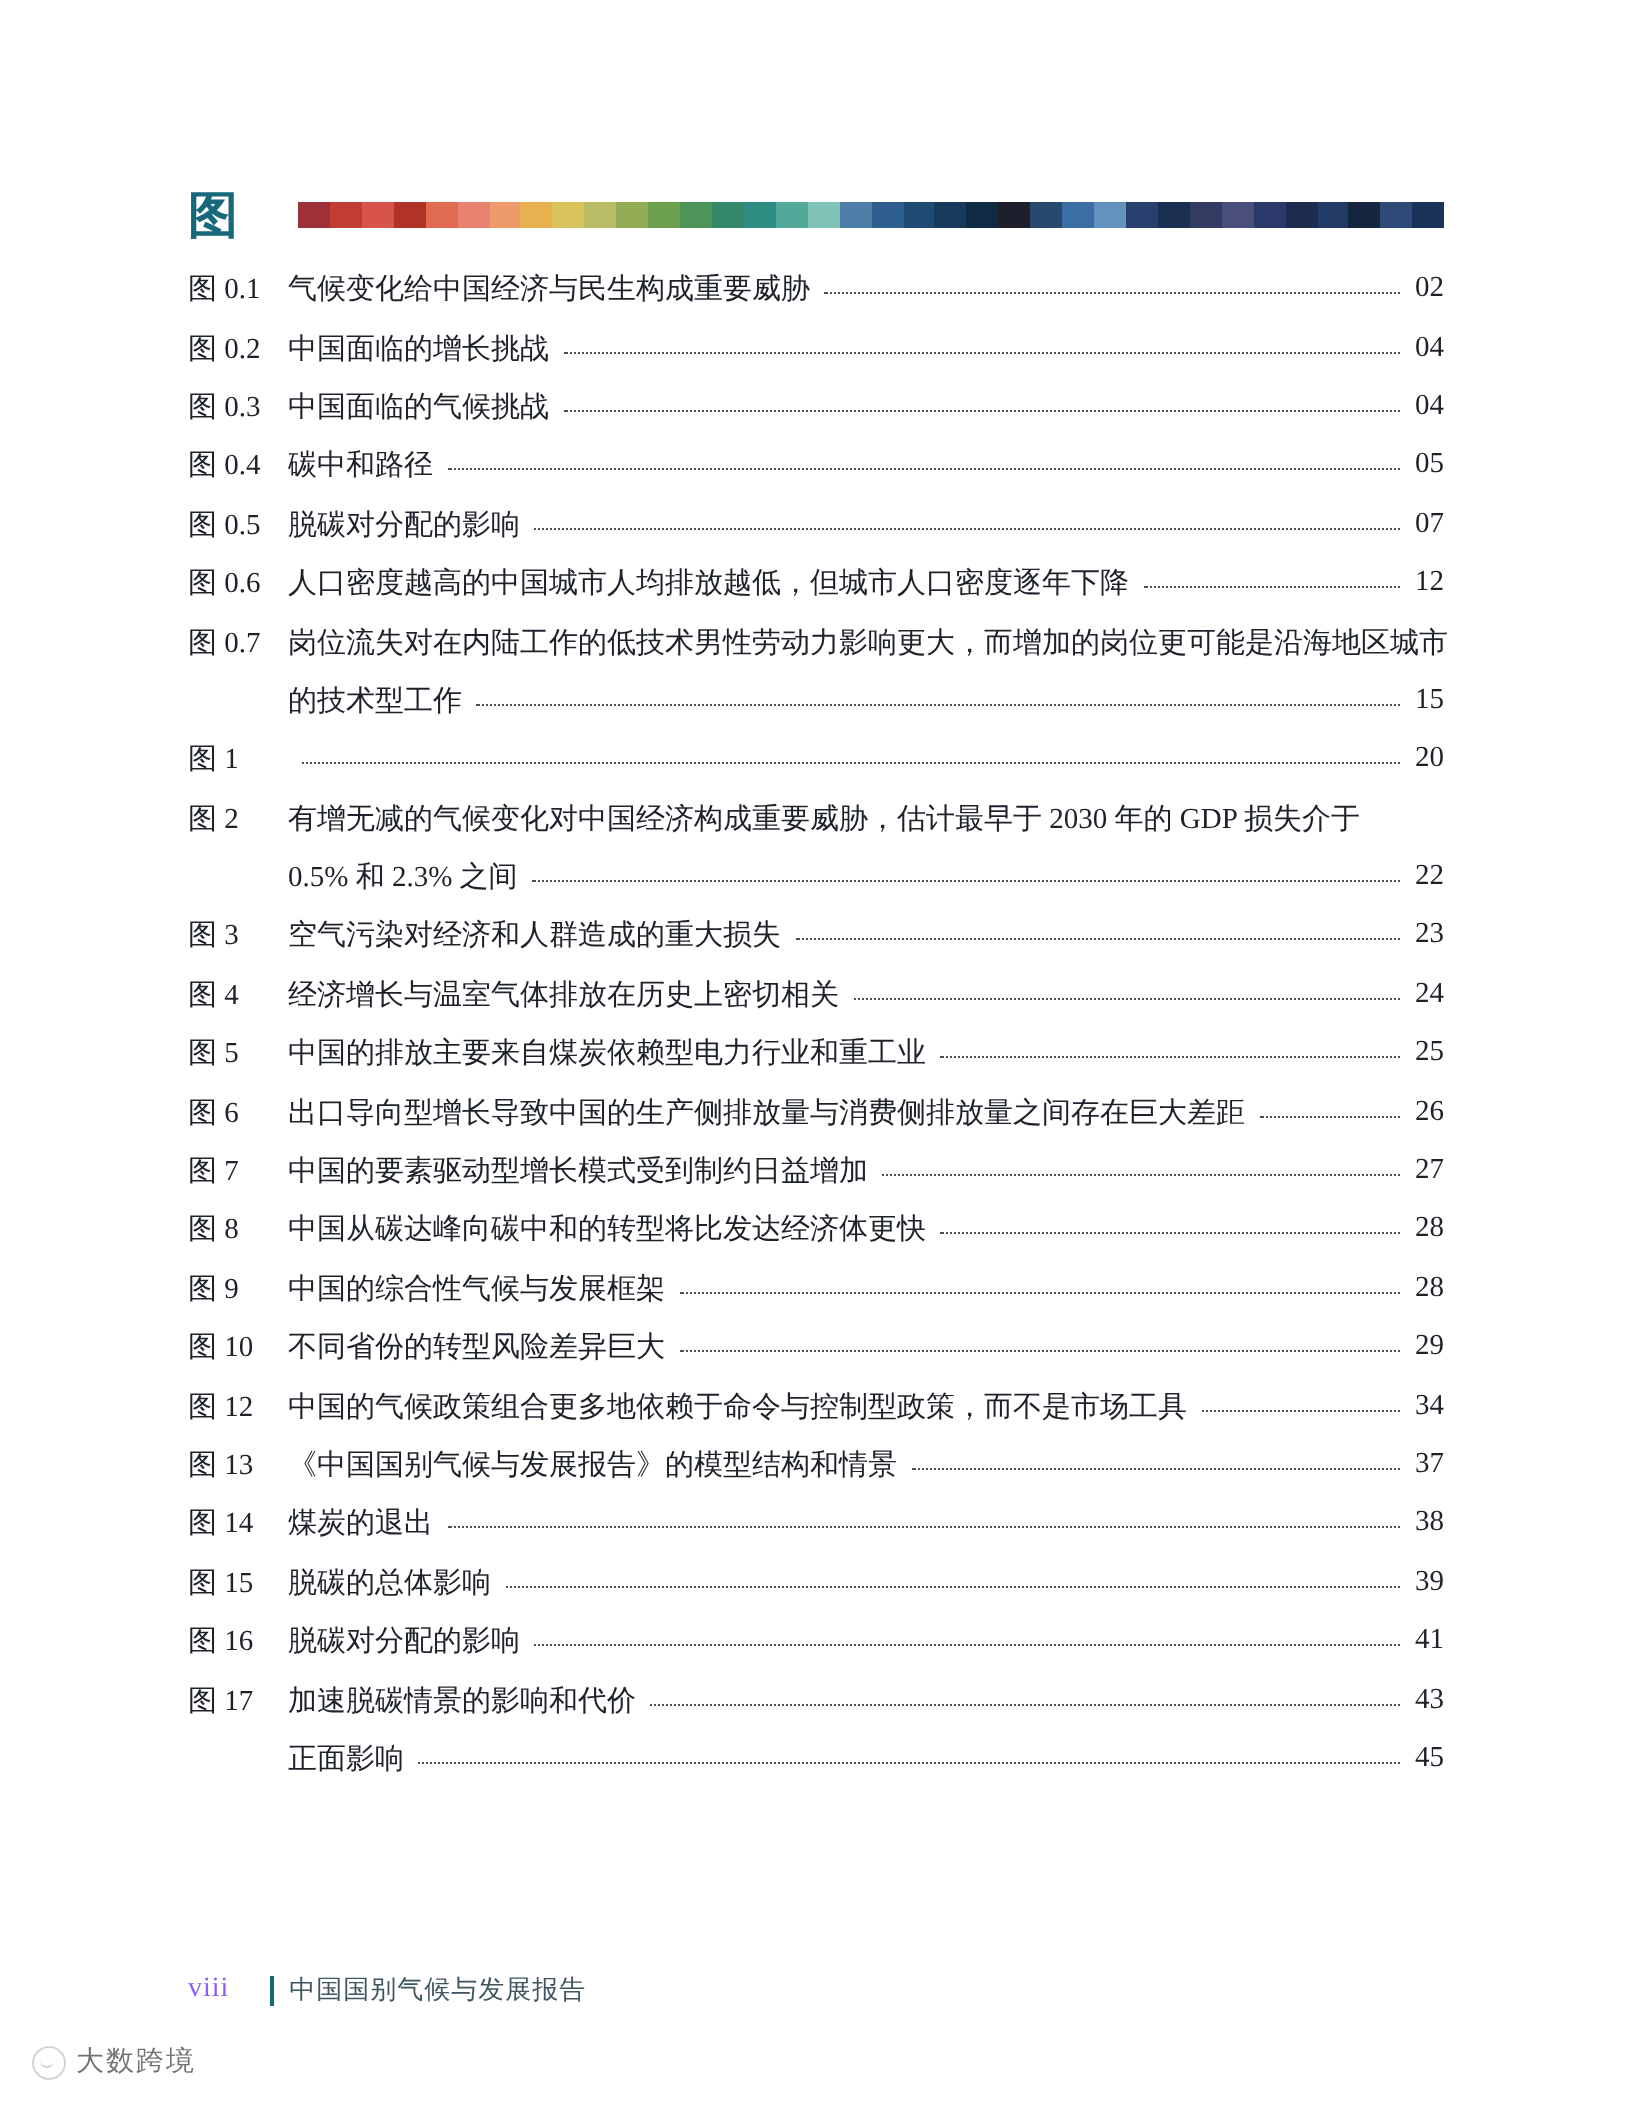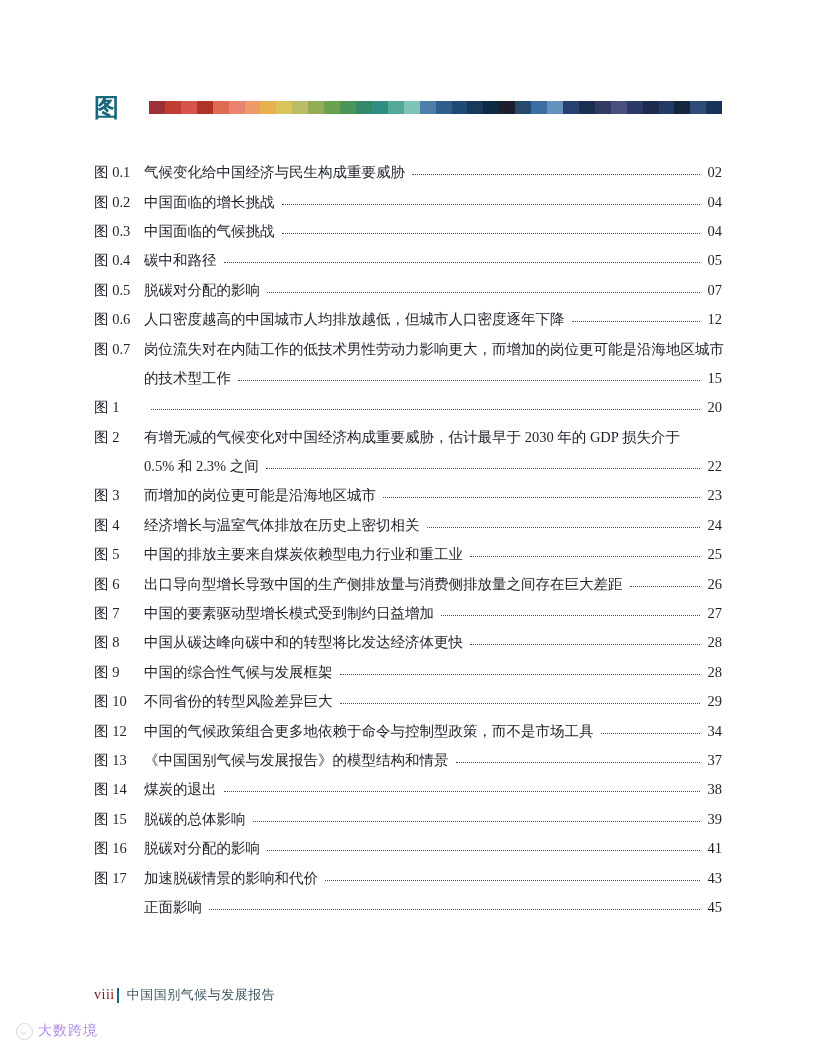--- a/index.html
+++ b/index.html
@@ -28,21 +28,21 @@
     letter-spacing: 1px;
   }
   .colorbar {
     flex: 1;
     margin-left: 29px;
     height: 13px;
     display: flex;
   }
   .colorbar span { flex: 1; height: 100%; }
 
-  .toc-list { margin-top: 36px; }
+  .toc-list { margin-top: 8px; }
   .line {
     display: flex;
     align-items: center;
     height: 29.4px;
     font-size: 14.5px;
     color: #1d2129;
   }
   .label {
     flex: 0 0 50px;
     white-space: nowrap;
@@ -64,21 +64,21 @@
   .entry { cursor: default; }
 
   .footer {
     position: absolute;
     left: 94px;
     top: 986px;
     display: flex;
     align-items: center;
     font-size: 14px;
   }
-  .footer .roman { color: #7f1d1d; margin-right: 2px; letter-spacing: 0.5px; }
+  .footer .roman { color: #8b5cf6; margin-right: 20px; letter-spacing: 0.5px; }
   .footer .sep {
     width: 2px; height: 15px;
     background: #16687a;
     margin-right: 8px;
   }
   .footer .rpt {
     color: #3f5560;
     font-size: 13px;
     letter-spacing: 0.5px;
   }
@@ -103,21 +103,21 @@
     content: "";
     position: absolute;
     left: 3px; top: 6px;
     width: 7px; height: 3px;
     border-bottom: 1.6px solid #aeb3ba;
     border-radius: 0 0 6px 6px;
   }
   .wm-text {
     font-family: "Liberation Sans", "DejaVu Sans", sans-serif;
     font-size: 14px;
-    color: #6d28d9;
+    color: #000000;
     letter-spacing: 1px;
   }
 </style>
 </head>
 <body>
 
 <div class="page">
 
   <header class="toc-header">
     <h1>图</h1>
@@ -237,21 +237,21 @@
         <div class="line">
           <span class="label"></span>
           <span class="txt">0.5% 和 2.3% 之间</span>
           <span class="leader"></span>
           <span class="pagenum">22</span>
         </div>
       </div>
       <div class="entry">
         <div class="line">
           <span class="label">图 3</span>
-          <span class="txt">而增加的岗位更可能是沿海地区城市</span>
+          <span class="txt">空气污染对经济和人群造成的重大损失</span>
           <span class="leader"></span>
           <span class="pagenum">23</span>
         </div>
       </div>
       <div class="entry">
         <div class="line">
           <span class="label">图 4</span>
           <span class="txt">经济增长与温室气体排放在历史上密切相关</span>
           <span class="leader"></span>
           <span class="pagenum">24</span>

